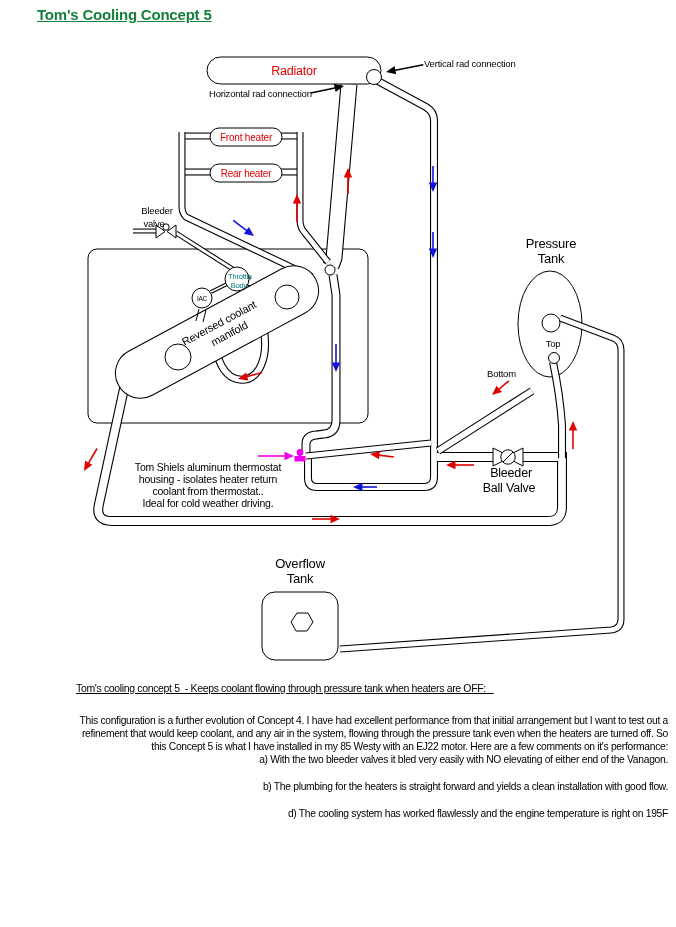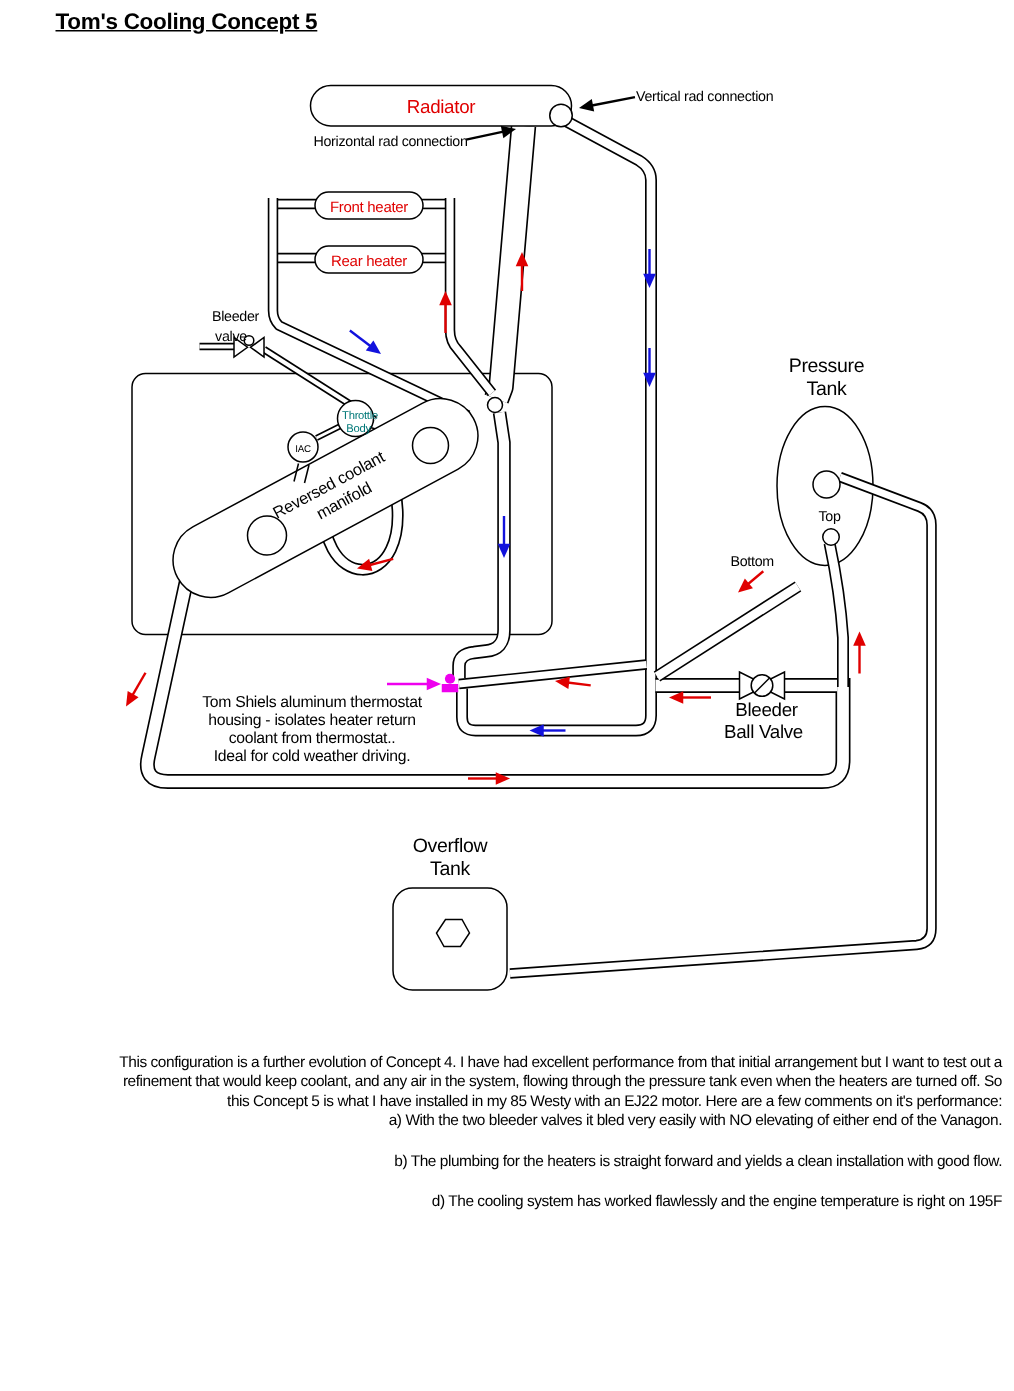--- a/index.html
+++ b/index.html
@@ -1,17 +1,17 @@
 <!DOCTYPE html>
 <html><head>
 <meta charset="utf-8">
 <style>
   html,body{margin:0;padding:0;background:#fff;}
   body{width:676px;height:927px;position:relative;font-family:"Liberation Sans",sans-serif;overflow:hidden;}
-  #title{position:absolute;left:37px;top:6px;font-size:15px;font-weight:bold;color:#000000;
+  #title{position:absolute;left:37px;top:6px;font-size:15px;font-weight:bold;color:#15803d;
          text-decoration:underline;letter-spacing:-0.2px;}
   #diagram{position:absolute;left:0;top:0;}
   .pipe{fill:none;stroke-linejoin:round;stroke-linecap:butt;}
   .shape{fill:#fff;stroke:#000;stroke-width:1;}
   text{font-family:"Liberation Sans",sans-serif;fill:#000;letter-spacing:-0.2px;}
   .red{fill:#e00000;}
   .teal{fill:#007878;}
   .f65{font-size:6.5px;} .f75{font-size:7.5px;} .f95{font-size:9.5px;} .f10{font-size:10px;}
   .f105{font-size:10.5px;} .f11{font-size:11px;} .f125{font-size:12.5px;} .f13{font-size:13px;}
   .mid{text-anchor:middle;}
@@ -194,19 +194,20 @@
       <line x1="-38" y1="0" x2="-7" y2="0" stroke="#000000" stroke-width="1.6"></line>
       <path d="M0,0 L-9.5,-4.2 L-9.5,4.2 Z" fill="#000000"></path>
     </g>
     <g transform="translate(344,86) rotate(-12)">
       <line x1="-34" y1="0" x2="-7" y2="0" stroke="#000000" stroke-width="1.6"></line>
       <path d="M0,0 L-9.5,-4.2 L-9.5,4.2 Z" fill="#000000"></path>
     </g>
   </svg>
 
 <div id="notes">
+  <div id="notes-heading">Tom's cooling concept 5  - Keeps coolant flowing through pressure tank when heaters are OFF:&nbsp;&nbsp;&nbsp;</div>
   <div id="para-wrap">
     <p class="para">This configuration is a further evolution of Concept 4. I have had excellent performance from that initial arrangement but I want to test out a refinement that would keep coolant, and any air in the system, flowing through the pressure tank even when the heaters are turned off. So this Concept 5 is what I have installed in my 85 Westy with an EJ22 motor. Here are a few comments on it's performance:
 a) With the two bleeder valves it bled very easily with NO elevating of either end of the Vanagon.</p>
     <p class="para">b) The plumbing for the heaters is straight forward and yields a clean installation with good flow.</p>
     <p class="para">d) The cooling system has worked flawlessly and the engine temperature is right on 195F</p>
   </div>
 </div>
 
 </body></html>

